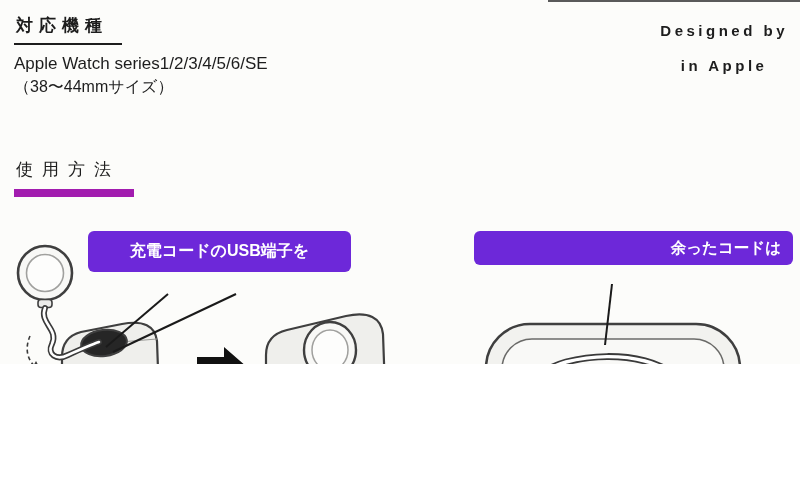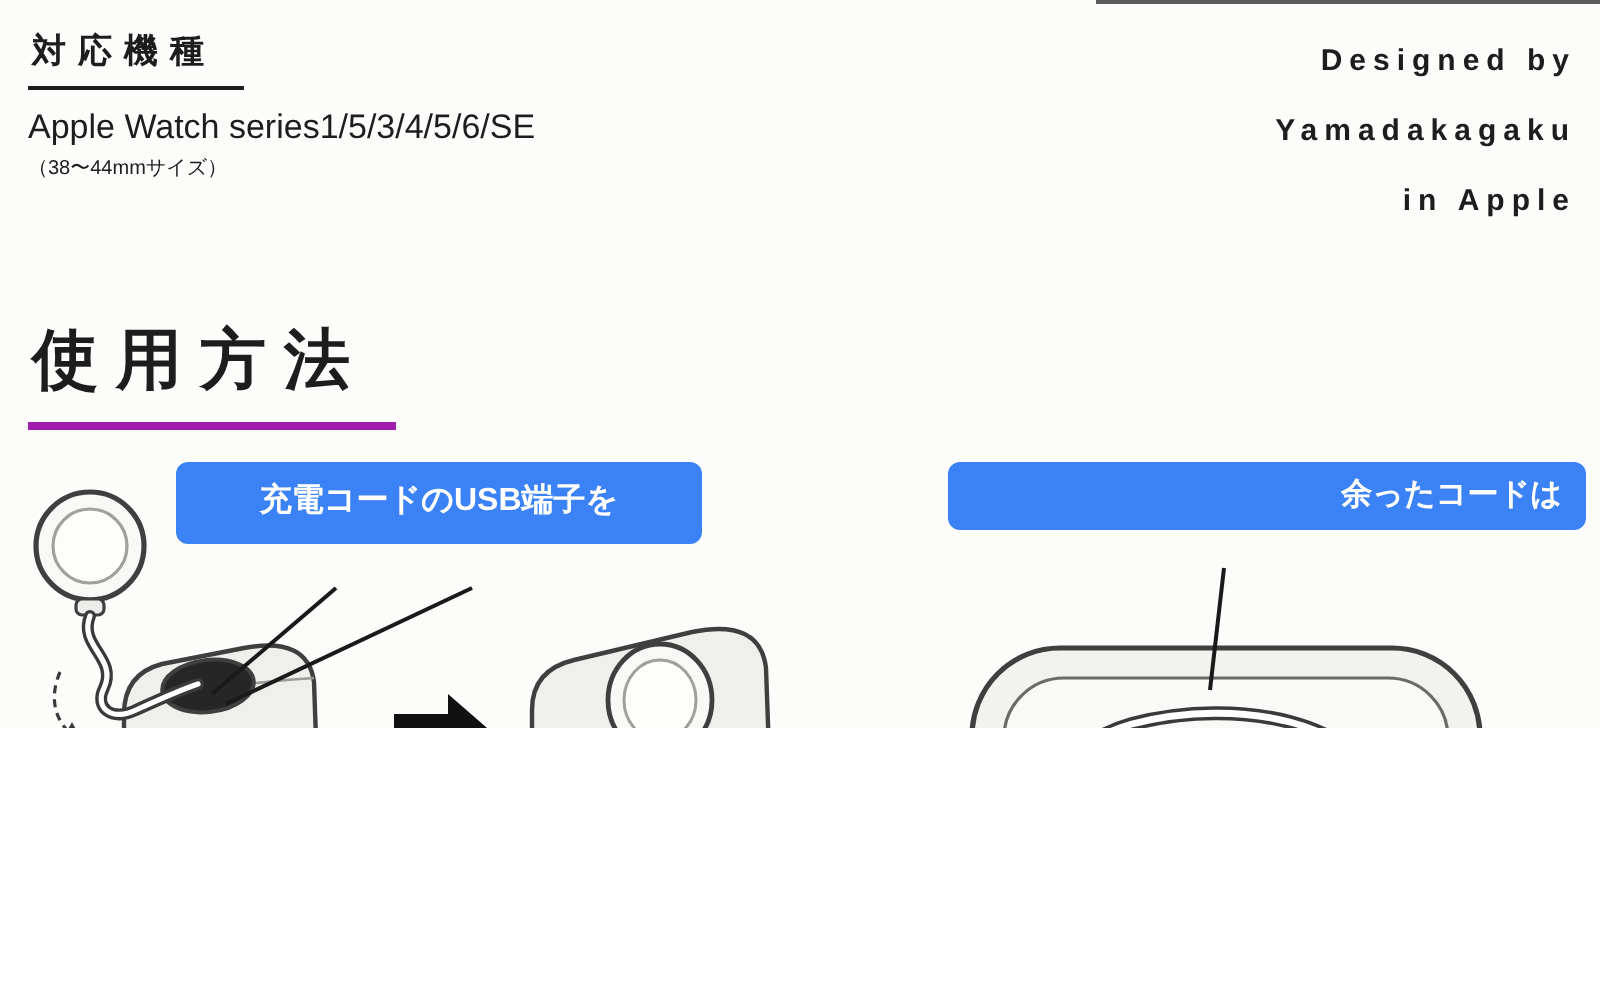--- a/index.html
+++ b/index.html
@@ -6,54 +6,53 @@
   html,body { background:#ffffff; }
   .page { position:relative; width:800px; height:364px; overflow:hidden;
           background:#fcfcfa; color:#1d1d1d;
           font-family:"Liberation Sans","DejaVu Sans",sans-serif; }
 
   .compat { position:absolute; left:14px; top:12px; }
   .compat-heading { display:inline-block; font-size:17px; font-weight:bold;
                     letter-spacing:6px; padding:2px 14px 6px 2px;
                     border-bottom:2.5px solid #1d1d1d; }
   .compat-models { margin-top:9px; font-size:17px; }
-  .compat-size { margin-top:3px; font-size:10px; }
+  .compat-size { margin-top:3px; font-size:16px; }
 
-  .brand { position:absolute; right:12px; top:13px; text-align:right;
+  .brand { position:absolute; right:12px; top:13px; text-align:center;
            font-weight:bold; font-size:15px; letter-spacing:3.5px;
            line-height:35px; white-space:nowrap; }
 
   .usage-heading { position:absolute; left:14px; top:158px; display:inline-block;
-                   font-size:33px; font-weight:bold; letter-spacing:9px;
-                   padding:0 14px 8px 2px; border-bottom:4px solid #a21caf; }
+                   font-size:17px; font-weight:normal; letter-spacing:9px;
+                   padding:0 14px 8px 2px; border-bottom:8px solid #a21caf; }
 
-  .callout { position:absolute; background:#3b82f6; color:#ffffff;
+  .callout { position:absolute; background:#6d28d9; color:#ffffff;
              font-weight:bold; border-radius:6px; line-height:1.42; z-index:3; }
   .callout-usb { left:88px; top:231px; width:263px; padding:9px 10px;
                  font-size:16px; text-align:center; }
   .callout-storage { left:474px; top:231px; width:319px; padding:6px 12px;
                      font-size:15.5px; text-align:right; }
 
   .illus { position:absolute; z-index:1; }
   .overlay { position:absolute; left:0; top:0; z-index:2; pointer-events:none; }
 </style>
 </head>
 <body>
 
 <div class="page">
 
   <div class="compat">
     <div class="compat-heading">対応機種</div>
-    <div class="compat-models">Apple Watch series1/5/3/4/5/6/SE</div>
+    <div class="compat-models">Apple Watch series1/2/3/4/5/6/SE</div>
     <div class="compat-size">（38〜44mmサイズ）</div>
   </div>
 
   <div class="brand">
     <div>Designed by</div>
-    <div>Yamadakagaku</div>
     <div>in Apple</div>
   </div>
 
   <div class="usage-heading">使用方法</div>
 
   <svg class="illus" style="left:5px; top:240px;" width="212" height="258" viewBox="0 0 212 258">
     <g>
       <path d="M57,195 L57,117 Q57,97 76,92 L117,84 Q149,78 152,101 L155,185 Q156,204 137,206 L77,209 Q57,210 57,195 Z" fill="#efefec" stroke="#3f3f3f" stroke-width="2.2"></path>
       <path d="M59,114 Q100,102 152,99" fill="none" stroke="#9a9a97" stroke-width="1.2"></path>
       <path d="M58,149 Q102,142 155,139" fill="none" stroke="#c6c6c3" stroke-width="1.2"></path>

